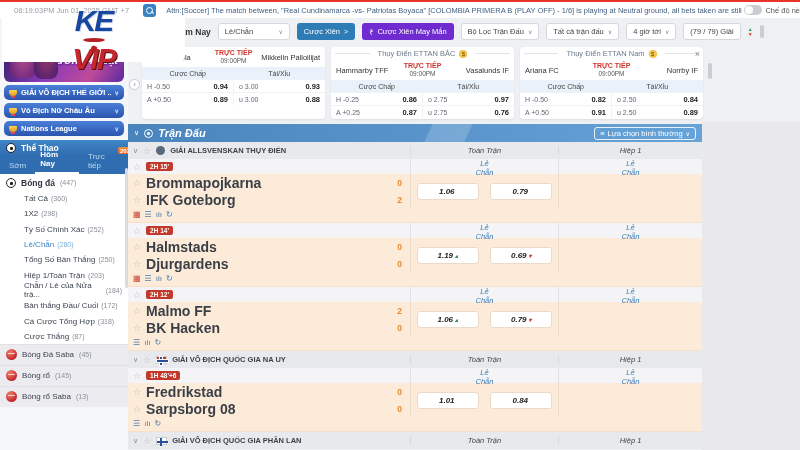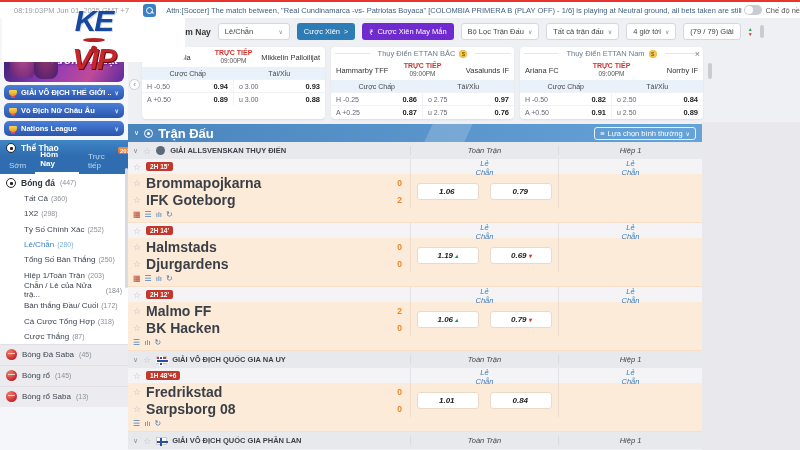--- a/index.html
+++ b/index.html
@@ -123,21 +123,21 @@
   .panel-scroll { position:absolute; right:88px; top:18px; width:4px; height:16px; background:#c9ccd1; border-radius:2px; }
 
   
   .bluebar { margin-top:2px; height:18px; width:574px; background:linear-gradient(90deg,#4a84bd,#66a3d8);
           display:flex; align-items:center; padding:0 6px; gap:5px; position:relative; overflow:hidden; }
   .bluebar::before { content:""; position:absolute; left:300px; top:-5px; width:40px; height:30px;
           background:rgba(255,255,255,.18); transform:skewX(-25deg); }
   .bluebar .car { color:#fff; font-size:7px; }
   .target-ico { width:9px; height:9px; border:1.5px solid #fff; border-radius:50%; position:relative; }
   .target-ico::after { content:""; position:absolute; left:2px; top:2px; width:3px; height:3px; background:#fff; border-radius:50%; }
-  .bluebar-title { color:#fff; font-weight:bold; font-size:13px; flex:1; }
+  .bluebar-title { color:#fff; font-weight:bold; font-size:11px; flex:1;font-style:italic; }
   .view-btn { border:1px solid rgba(255,255,255,.85); border-radius:3px; color:#fff; font-size:7.5px;
           height:13px; display:flex; align-items:center; gap:3px; padding:0 5px; }
 
   
   .table { width:574px; background:#6d28d9; }
   .trow { display:flex; width:574px; }
   .c-teams { width:282px; display:flex; align-items:center; }
   .c-g1 { width:148px; display:flex; }
   .c-g2 { width:144px; display:flex; }
   .c-g1 > div, .c-g2 > div { flex:1; display:flex; align-items:center; justify-content:center;font-style:italic; }

